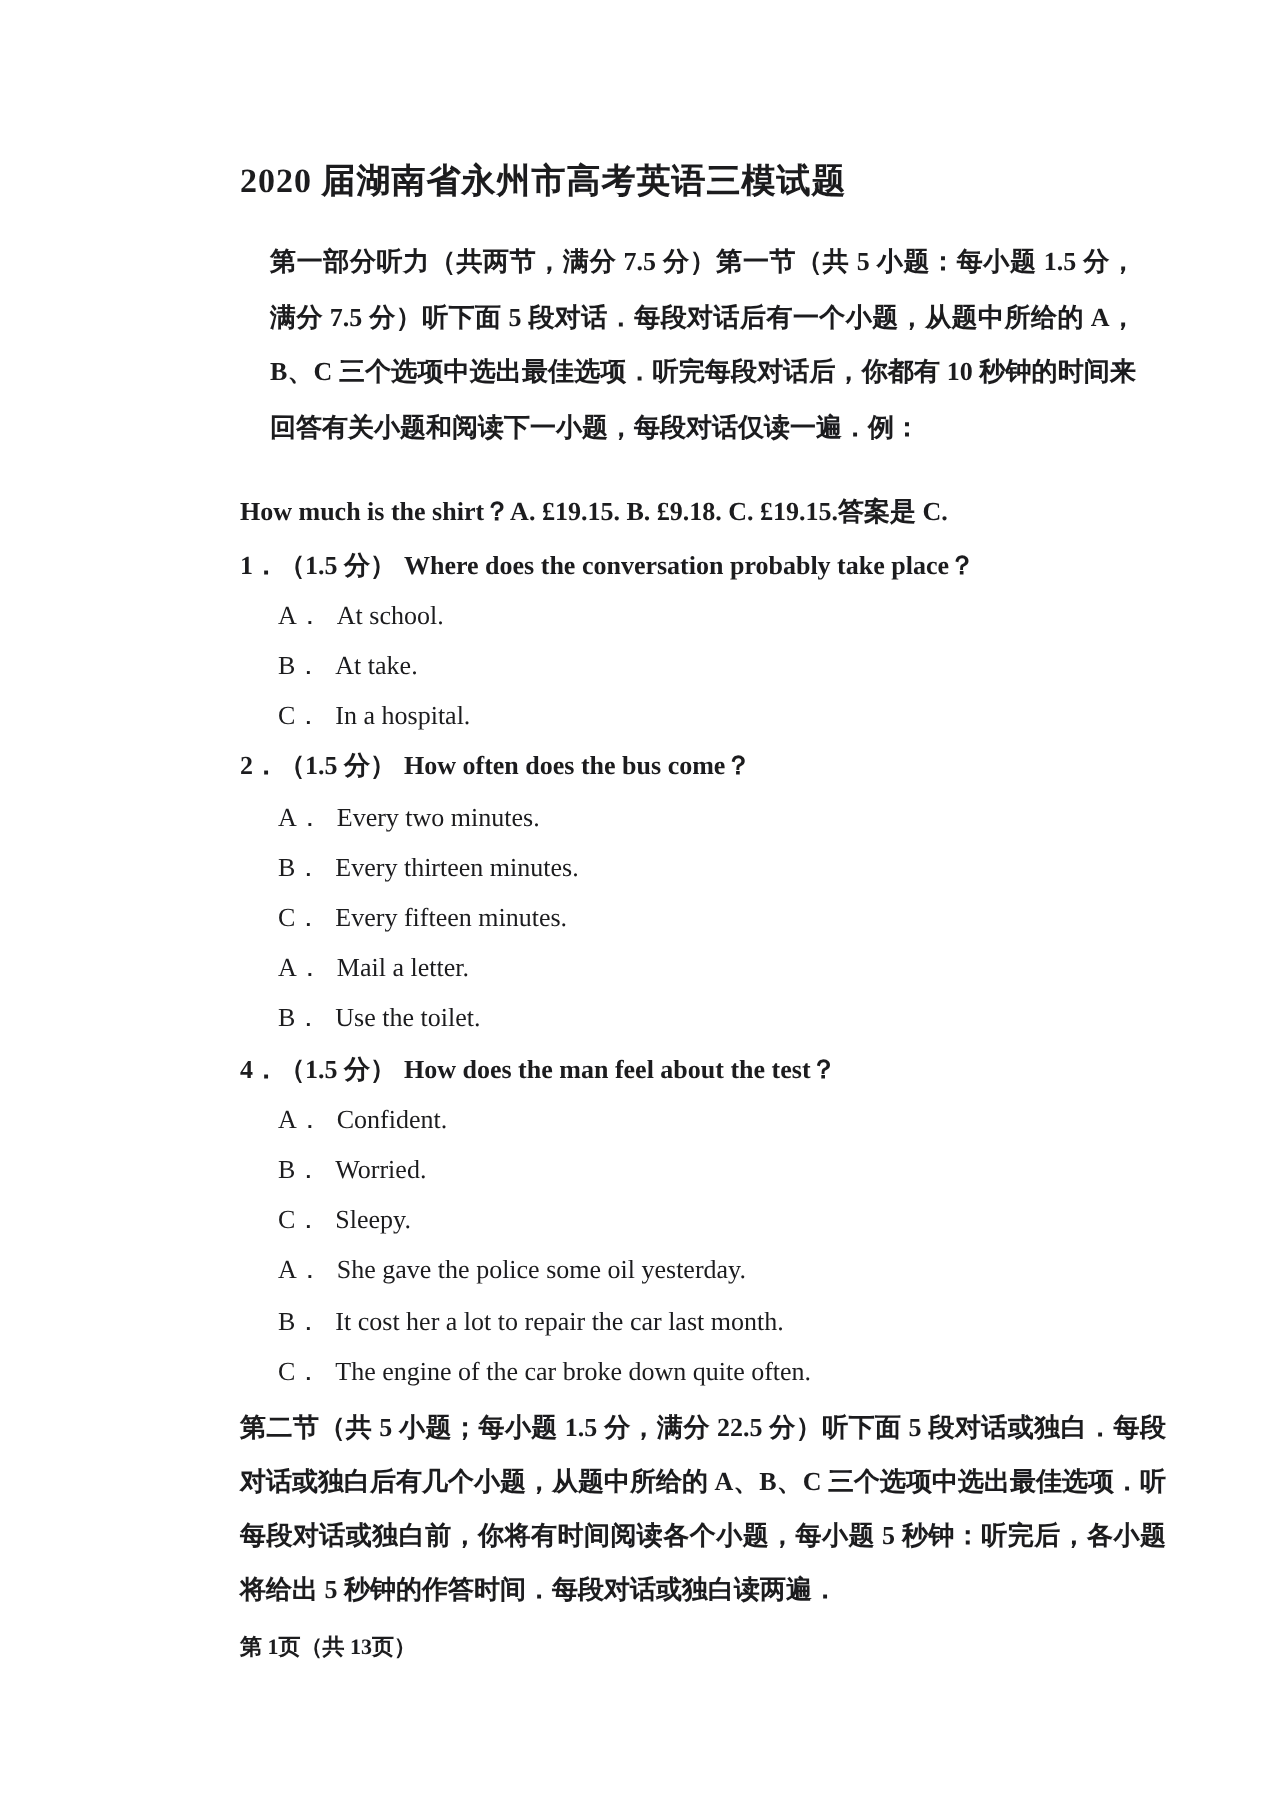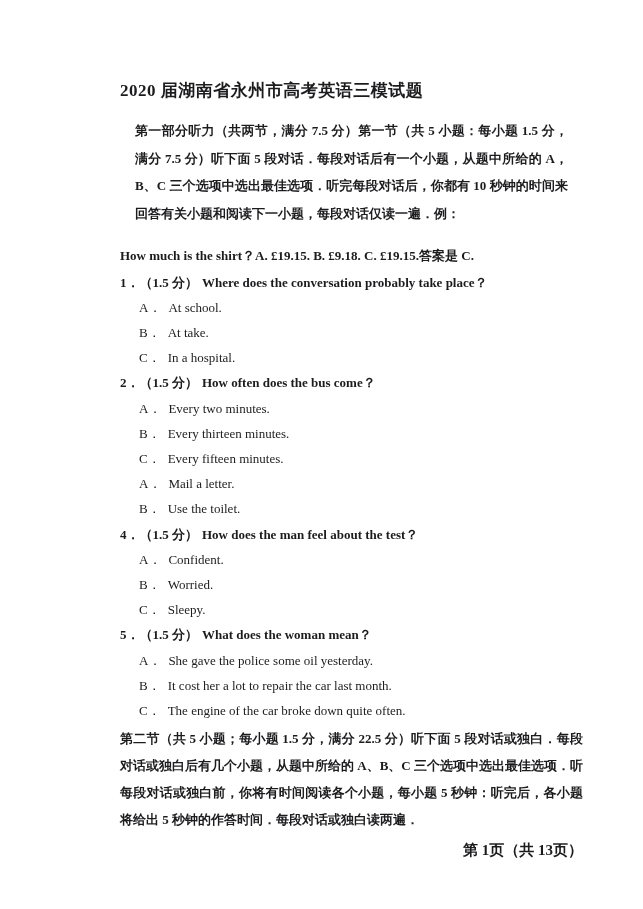--- a/index.html
+++ b/index.html
@@ -64,23 +64,23 @@
   }
   .part2-para {
     font-size: 13px;
     font-weight: 700;
     line-height: 27px;
     text-align: justify;
     text-justify: inter-ideograph;
     margin: 2px 0 0 0;
   }
   .page-footer {
-    font-size: 15px;
+    font-size: 11px;
     font-weight: 700;
-    text-align: right;
+    text-align: left;
     margin-top: 8px;
   }
 </style>
 </head>
 <body>
 
 <div class="page">
 
   <h1 class="doc-title">2020 届湖南省永州市高考英语三模试题</h1>
 
@@ -110,21 +110,20 @@
     </div>
 
     <div class="question">
       <p class="q-stem"><span class="q-label">4．（1.5 分）</span><span>How does the man feel about the test？</span></p>
       <p class="q-option"><span class="opt-key">A．</span><span>Confident.</span></p>
       <p class="q-option"><span class="opt-key">B．</span><span>Worried.</span></p>
       <p class="q-option"><span class="opt-key">C．</span><span>Sleepy.</span></p>
     </div>
 
     <div class="question">
-      <p class="q-stem"><span class="q-label">5．（1.5 分）</span><span>What does the woman mean？</span></p>
       <p class="q-option"><span class="opt-key">A．</span><span>She gave the police some oil yesterday.</span></p>
       <p class="q-option"><span class="opt-key">B．</span><span>It cost her a lot to repair the car last month.</span></p>
       <p class="q-option"><span class="opt-key">C．</span><span>The engine of the car broke down quite often.</span></p>
     </div>
 
   </div>
 
   <p class="part2-para">第二节（共 5 小题；每小题 1.5 分，满分 22.5 分）听下面 5 段对话或独白．每段对话或独白后有几个小题，从题中所给的 A、B、C 三个选项中选出最佳选项．听每段对话或独白前，你将有时间阅读各个小题，每小题 5 秒钟：听完后，各小题将给出 5 秒钟的作答时间．每段对话或独白读两遍．</p>
 
   <div class="page-footer">第 1页（共 13页）</div>

